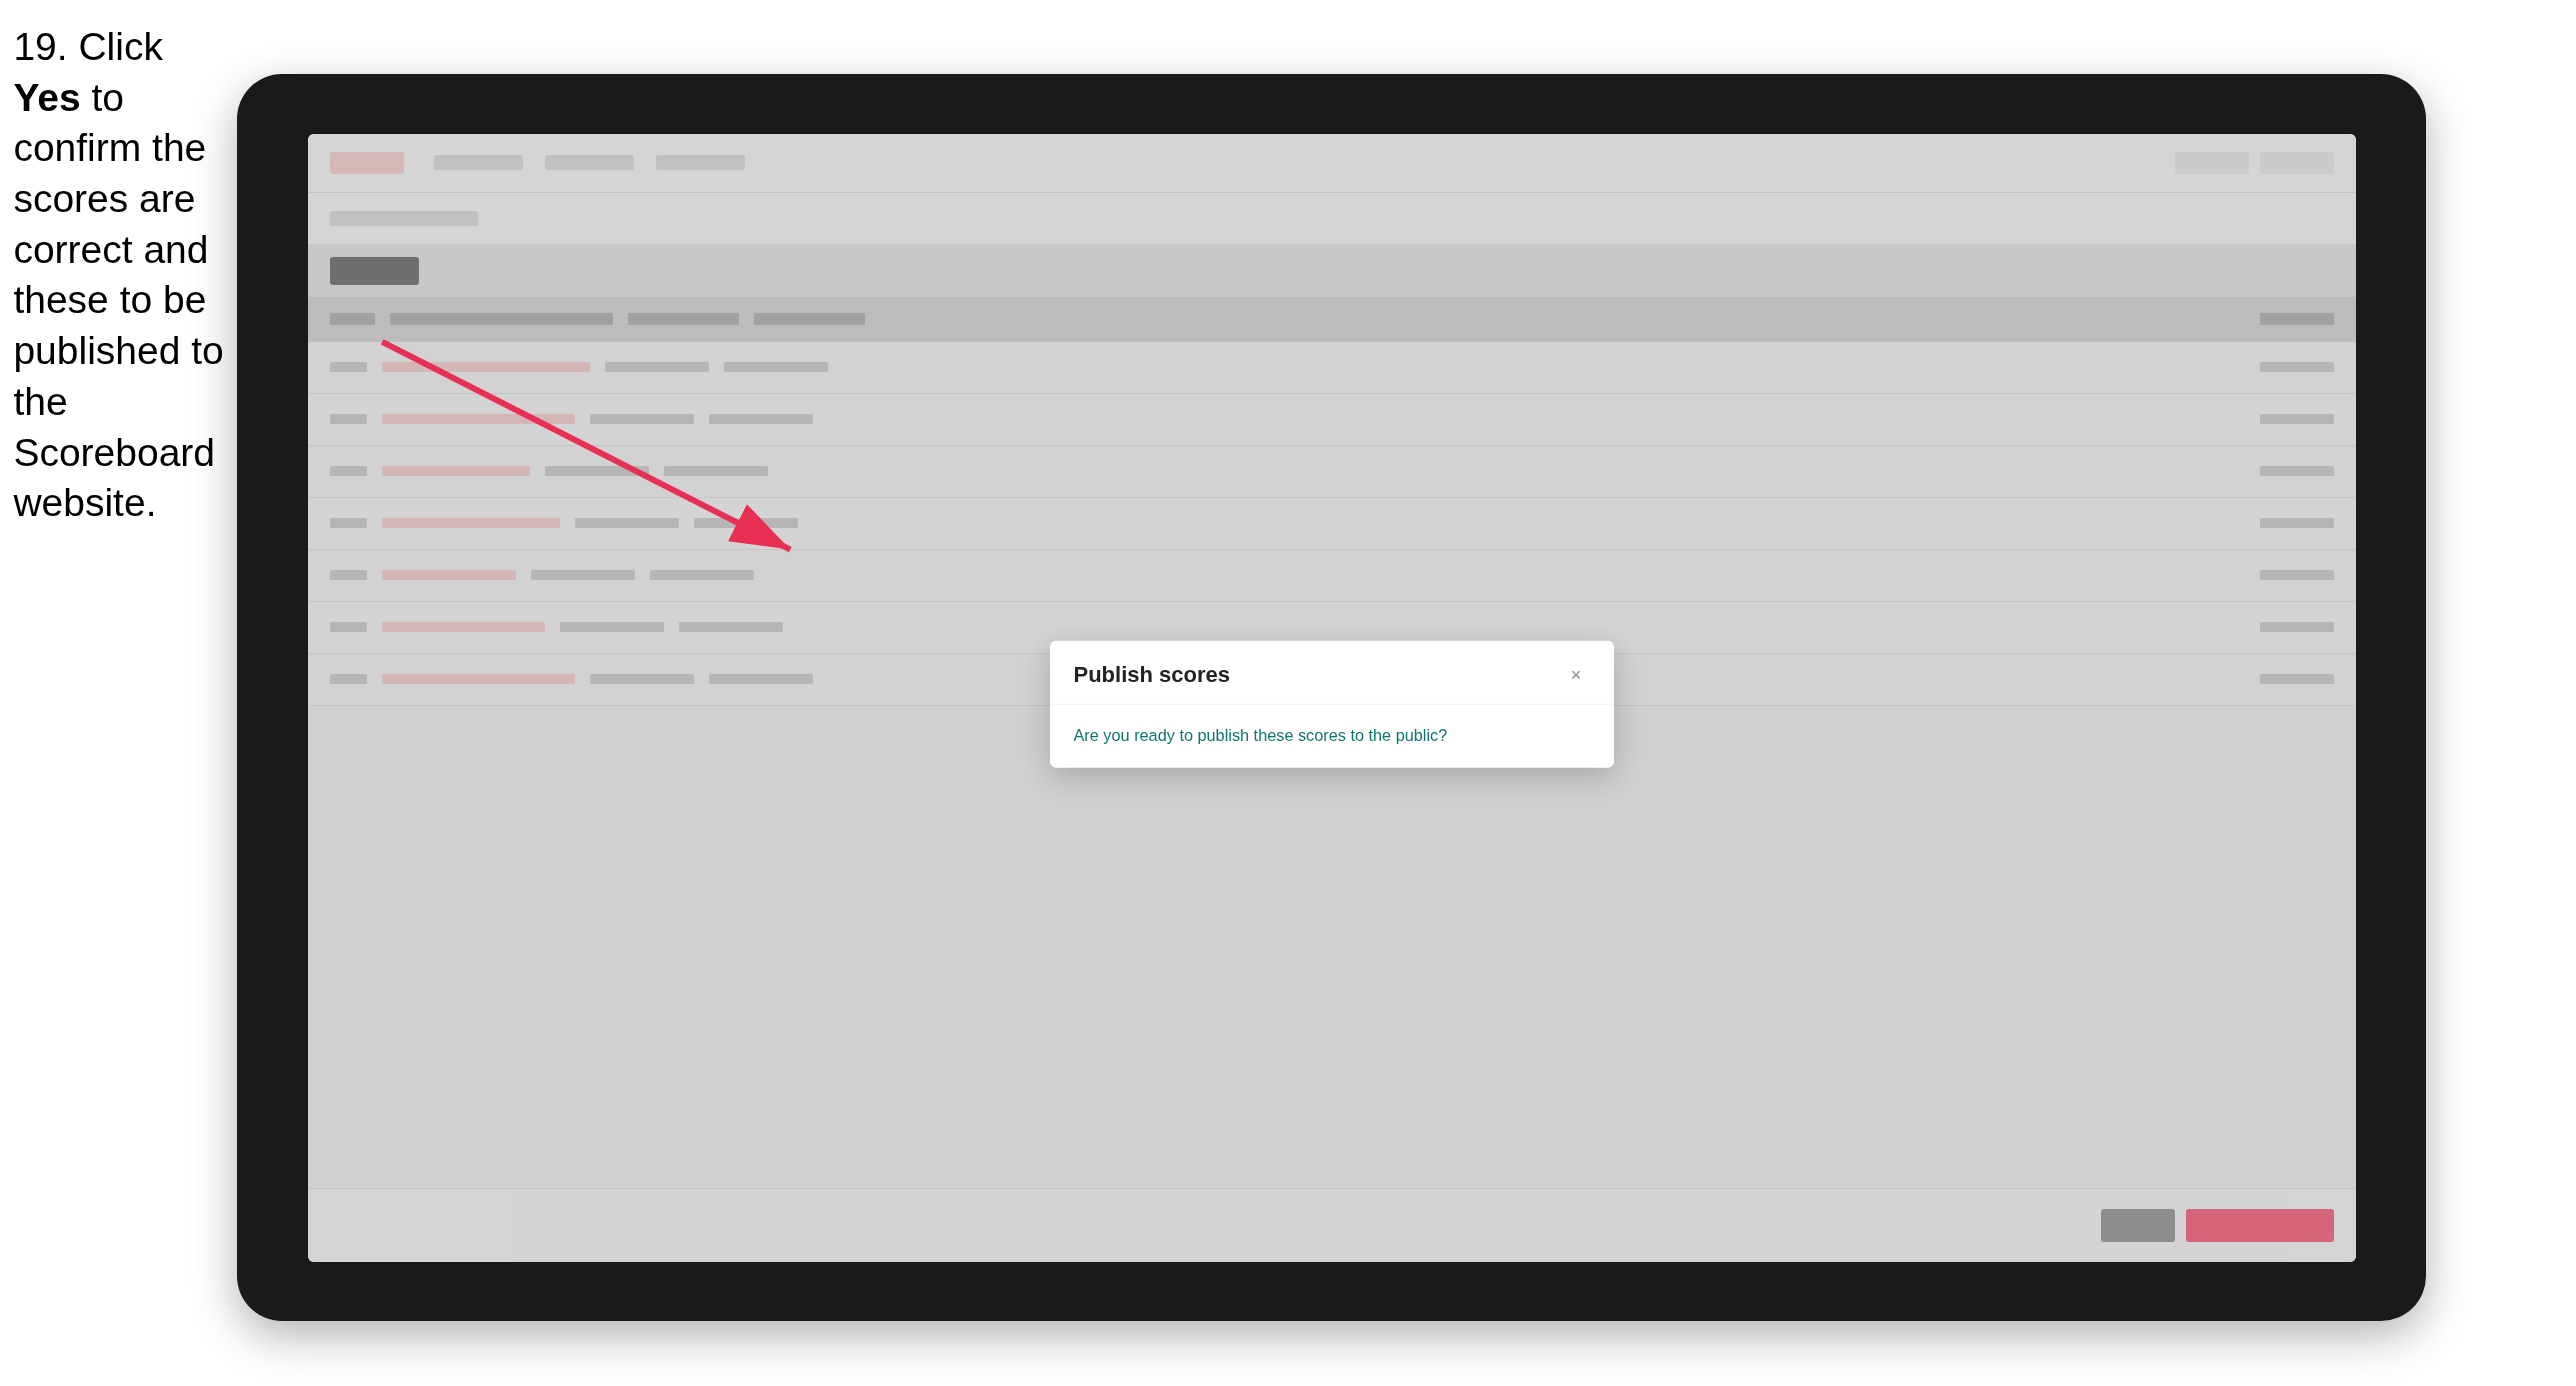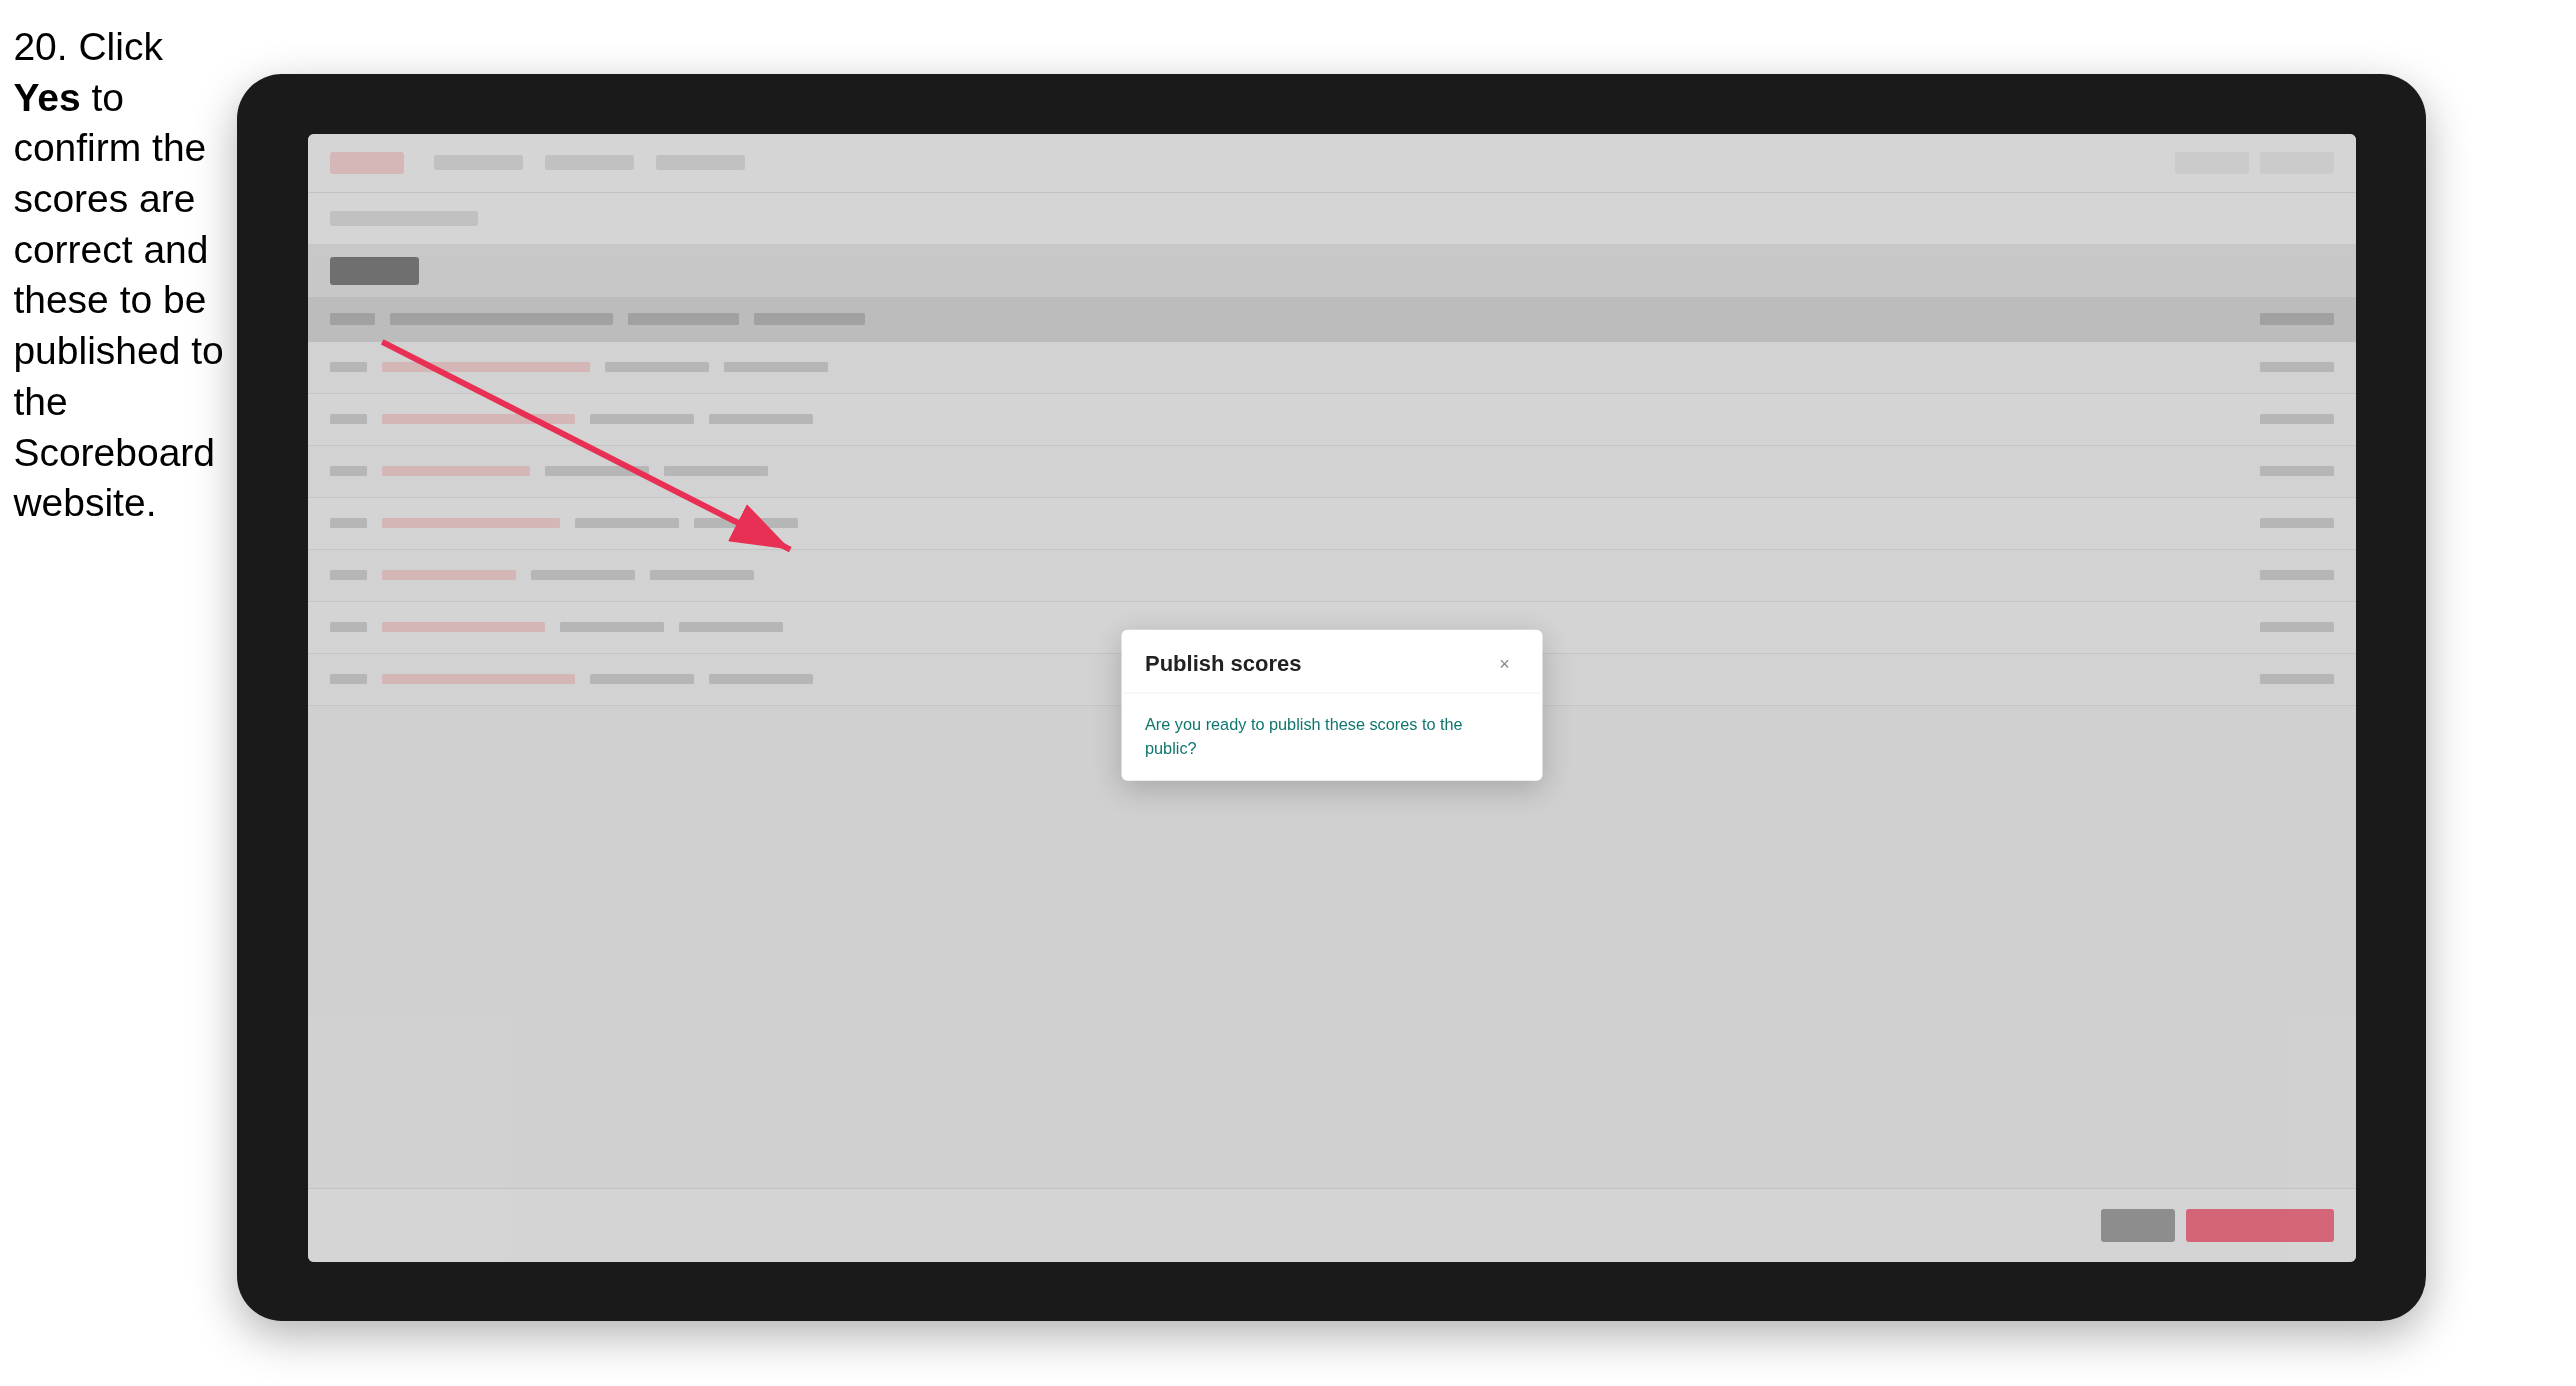--- a/index.html
+++ b/index.html
@@ -233,21 +233,21 @@
       display: flex;
       align-items: center;
       justify-content: center;
     }
 
     
     .modal-dialog {
       background: #ffffff;
       border-radius: 6px;
       box-shadow: 0 7.4px 30px rgba(0,0,0,0.2);
-      width: 421px;
+      width: 564px;
       padding: 0;
       position: absolute;
       top: 50%;
       left: 50%;
       transform: translate(-50%, -45%);
     }
 
     .modal-header {
       display: flex;
       align-items: center;
@@ -321,21 +321,21 @@
       width: 100%;
       height: 100%;
       pointer-events: none;
     }
 
   </style>
 </head>
 <body>
 
 <div class="instruction-text">
-  <span>20.</span><span> Click </span><strong>Yes</strong><span> to confirm the scores are correct and these to be published to the Scoreboard website.</span>
+  <span>19.</span><span> Click </span><strong>Yes</strong><span> to confirm the scores are correct and these to be published to the Scoreboard website.</span>
 </div>
 
 <div class="tablet-device">
   <div class="tablet-screen">
 
     <div class="app-background">
 
       <div class="app-header">
         <div class="header-logo"></div>
         <div class="header-nav">

